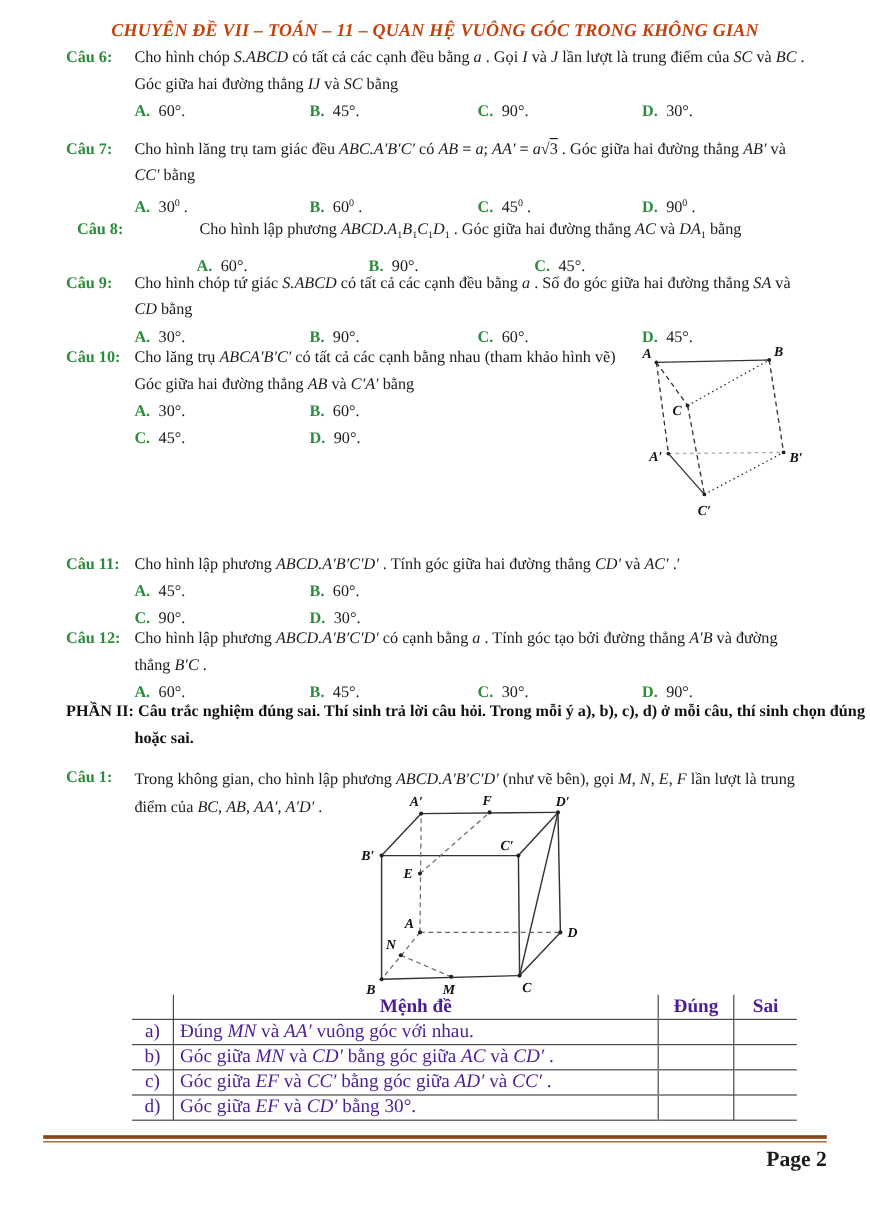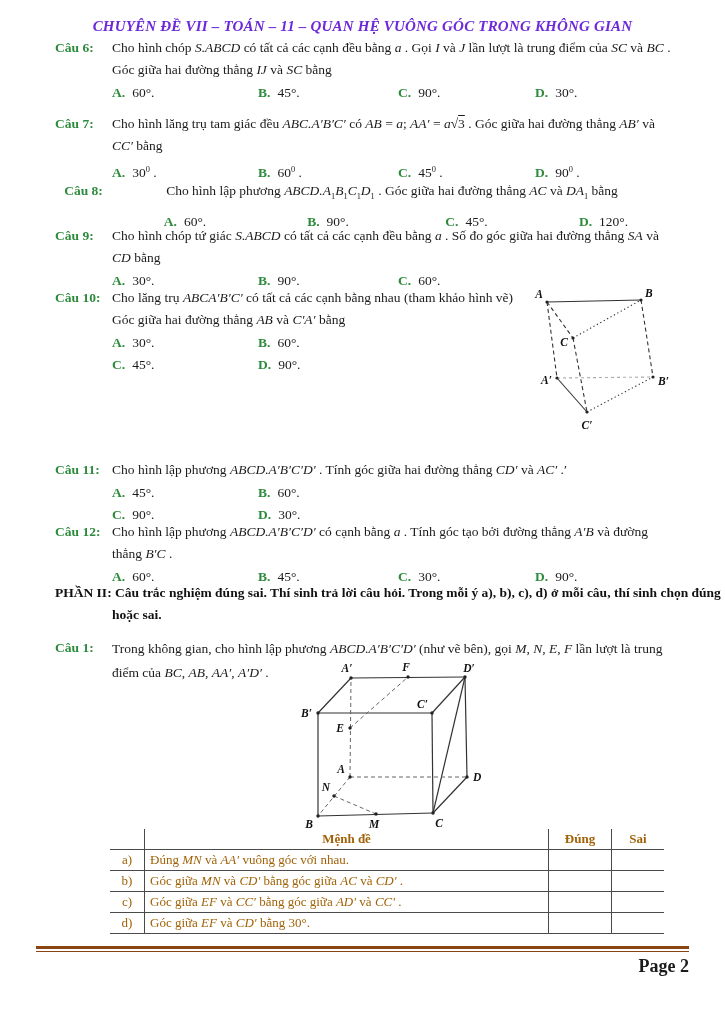--- a/index.html
+++ b/index.html
@@ -1,34 +1,34 @@
 <!DOCTYPE html>
 <html><head>
 <meta charset="utf-8">
 <style>
   html,body{margin:0;padding:0;background:#fff;}
   .page{position:relative;width:725px;height:1024px;background:#ffffff;overflow:hidden;
         font-family:"Liberation Serif","DejaVu Serif",serif;font-size:13.5px;color:#1b1b1b;}
   .title{position:absolute;top:18px;left:0;width:100%;text-align:center;
-         font-weight:bold;font-style:italic;font-size:15px;color:#6d28d9;letter-spacing:.2px;}
+         font-weight:bold;font-style:italic;font-size:15px;color:#c2410c;letter-spacing:.2px;}
   .q{position:absolute;left:55px;display:flex;align-items:flex-start;width:617px;}
   .qlabel{flex:0 0 57px;width:57px;color:#2e8b3d;font-weight:bold;line-height:22px;}
   .qbody{flex:1 1 auto;}
   .qtext{line-height:22px;}
   .opts{display:grid;grid-template-columns:146px 140px 137px auto;line-height:22px;margin-top:1px;}
   .opts2{display:grid;grid-template-columns:146px auto;line-height:22px;margin-top:1px;}
   .opt{white-space:nowrap;}
   .ol{color:#2e8b3d;font-weight:bold;margin-right:7px;}
   .p2{position:absolute;left:55px;width:618px;font-weight:bold;line-height:22px;
       padding-left:57px;text-indent:-57px;color:#111;}
   .rad{text-decoration:overline;}
   sup,sub{font-size:.62em;}
   i{font-style:italic;}
   .fig{position:absolute;}
-  .tbl{position:absolute;left:110px;top:829px;border-collapse:collapse;font-size:13px;color:#a16207;}
+  .tbl{position:absolute;left:110px;top:829px;border-collapse:collapse;font-size:16px;color:#4c1d95;}
   .tbl th,.tbl td{border-bottom:1px solid #4a4a4a;height:20px;padding:0 5px;font-weight:normal;}
   .tbl th{font-weight:bold;text-align:center;}
   .c-key{border-right:1px solid #4a4a4a;width:24px;text-align:center;font-weight:bold;padding:0 2px;}
   .c-main{width:393px;}
   .c-dung{border-left:1px solid #4a4a4a;border-right:1px solid #4a4a4a;width:52px;text-align:center;}
   .c-sai{width:42px;text-align:center;}
   .rule1{position:absolute;left:36px;right:36px;top:946px;height:3px;background:#8b4513;}
   .rule2{position:absolute;left:36px;right:36px;top:951px;height:1px;background:#8b4513;}
   .pagenum{position:absolute;right:36px;top:956px;font-weight:bold;font-size:18px;}
   .credit{position:absolute;left:0;width:100%;top:984px;text-align:center;
@@ -69,33 +69,33 @@
   </div>
 
   <div class="q" style="top:180px;text-align:center;">
     <span class="qlabel">Câu 8:</span>
     <div class="qbody">
       <div class="qtext"><span>Cho hình lập phương </span><i>ABCD.A</i><sub>1</sub><i>B</i><sub>1</sub><i>C</i><sub>1</sub><i>D</i><sub>1</sub><span> . Góc giữa hai đường thẳng </span><i>AC</i><span> và </span><i>DA</i><sub>1</sub><span> bằng</span></div>
       <div class="opts" style="margin-top:3px;">
         <span class="opt"><b class="ol">A.</b><span><span>60°.</span></span></span>
         <span class="opt"><b class="ol">B.</b><span><span>90°.</span></span></span>
         <span class="opt"><b class="ol">C.</b><span><span>45°.</span></span></span>
-        <span class="opt"><b class="ol">D.</b><span><span>120°.</span></span></span>
       </div>
     </div>
   </div>
 
   <div class="q" style="top:225px;">
     <span class="qlabel">Câu 9:</span>
     <div class="qbody">
       <div class="qtext"><span>Cho hình chóp tứ giác </span><i>S.ABCD</i><span> có tất cả các cạnh đều bằng </span><i>a</i><span> . Số đo góc giữa hai đường thẳng </span><i>SA</i><span> và </span><i>CD</i><span> bằng</span></div>
       <div class="opts">
         <span class="opt"><b class="ol">A.</b><span><span>30°.</span></span></span>
         <span class="opt"><b class="ol">B.</b><span><span>90°.</span></span></span>
         <span class="opt"><b class="ol">C.</b><span><span>60°.</span></span></span>
+        <span class="opt"><b class="ol">D.</b><span><span>45°.</span></span></span>
       </div>
     </div>
   </div>
 
   <div class="q" style="top:287px;width:465px;">
     <span class="qlabel">Câu 10:</span>
     <div class="qbody" style="max-width:406px;">
       <div class="qtext"><span>Cho lăng trụ </span><i>ABCA′B′C′</i><span> có tất cả các cạnh bằng nhau (tham khảo hình vẽ)</span></div>
       <div class="qtext"><span>Góc giữa hai đường thẳng </span><i>AB</i><span> và </span><i>C′A′</i><span> bằng</span></div>
       <div class="opts2">

